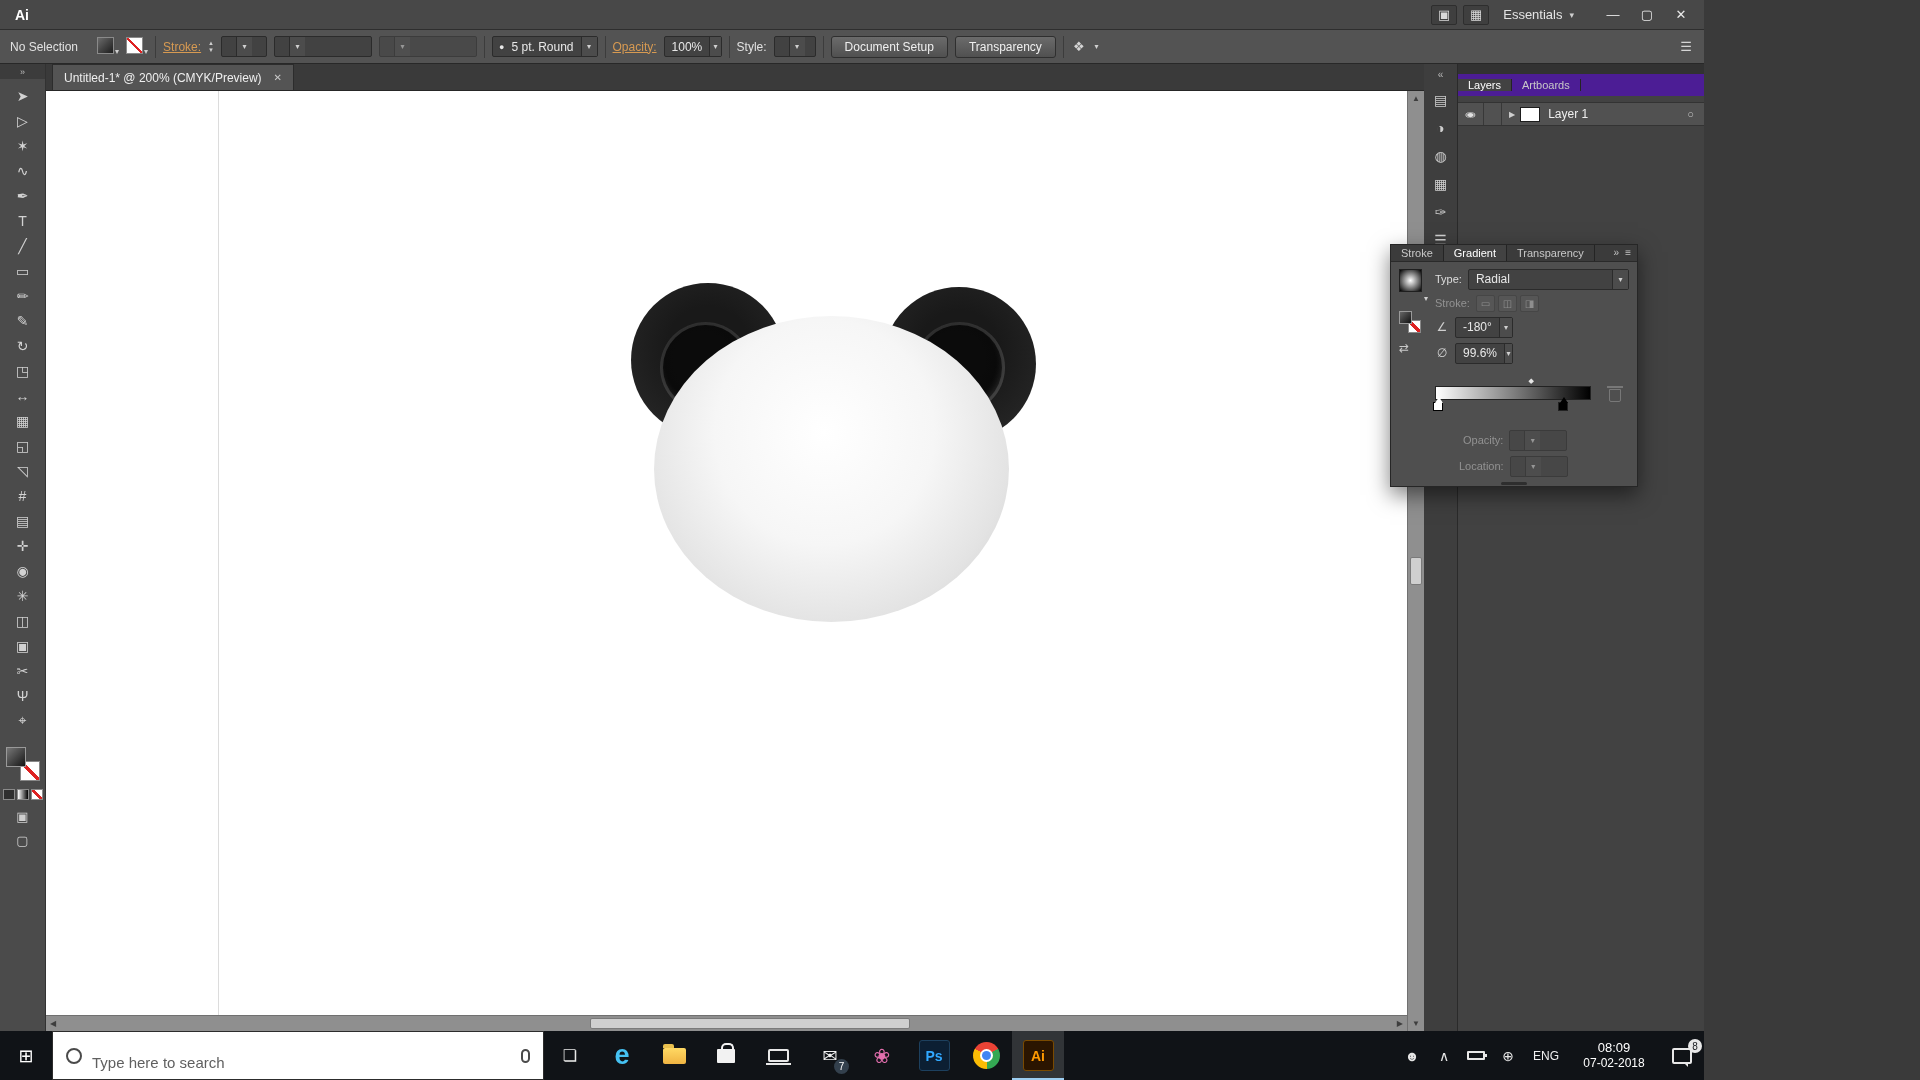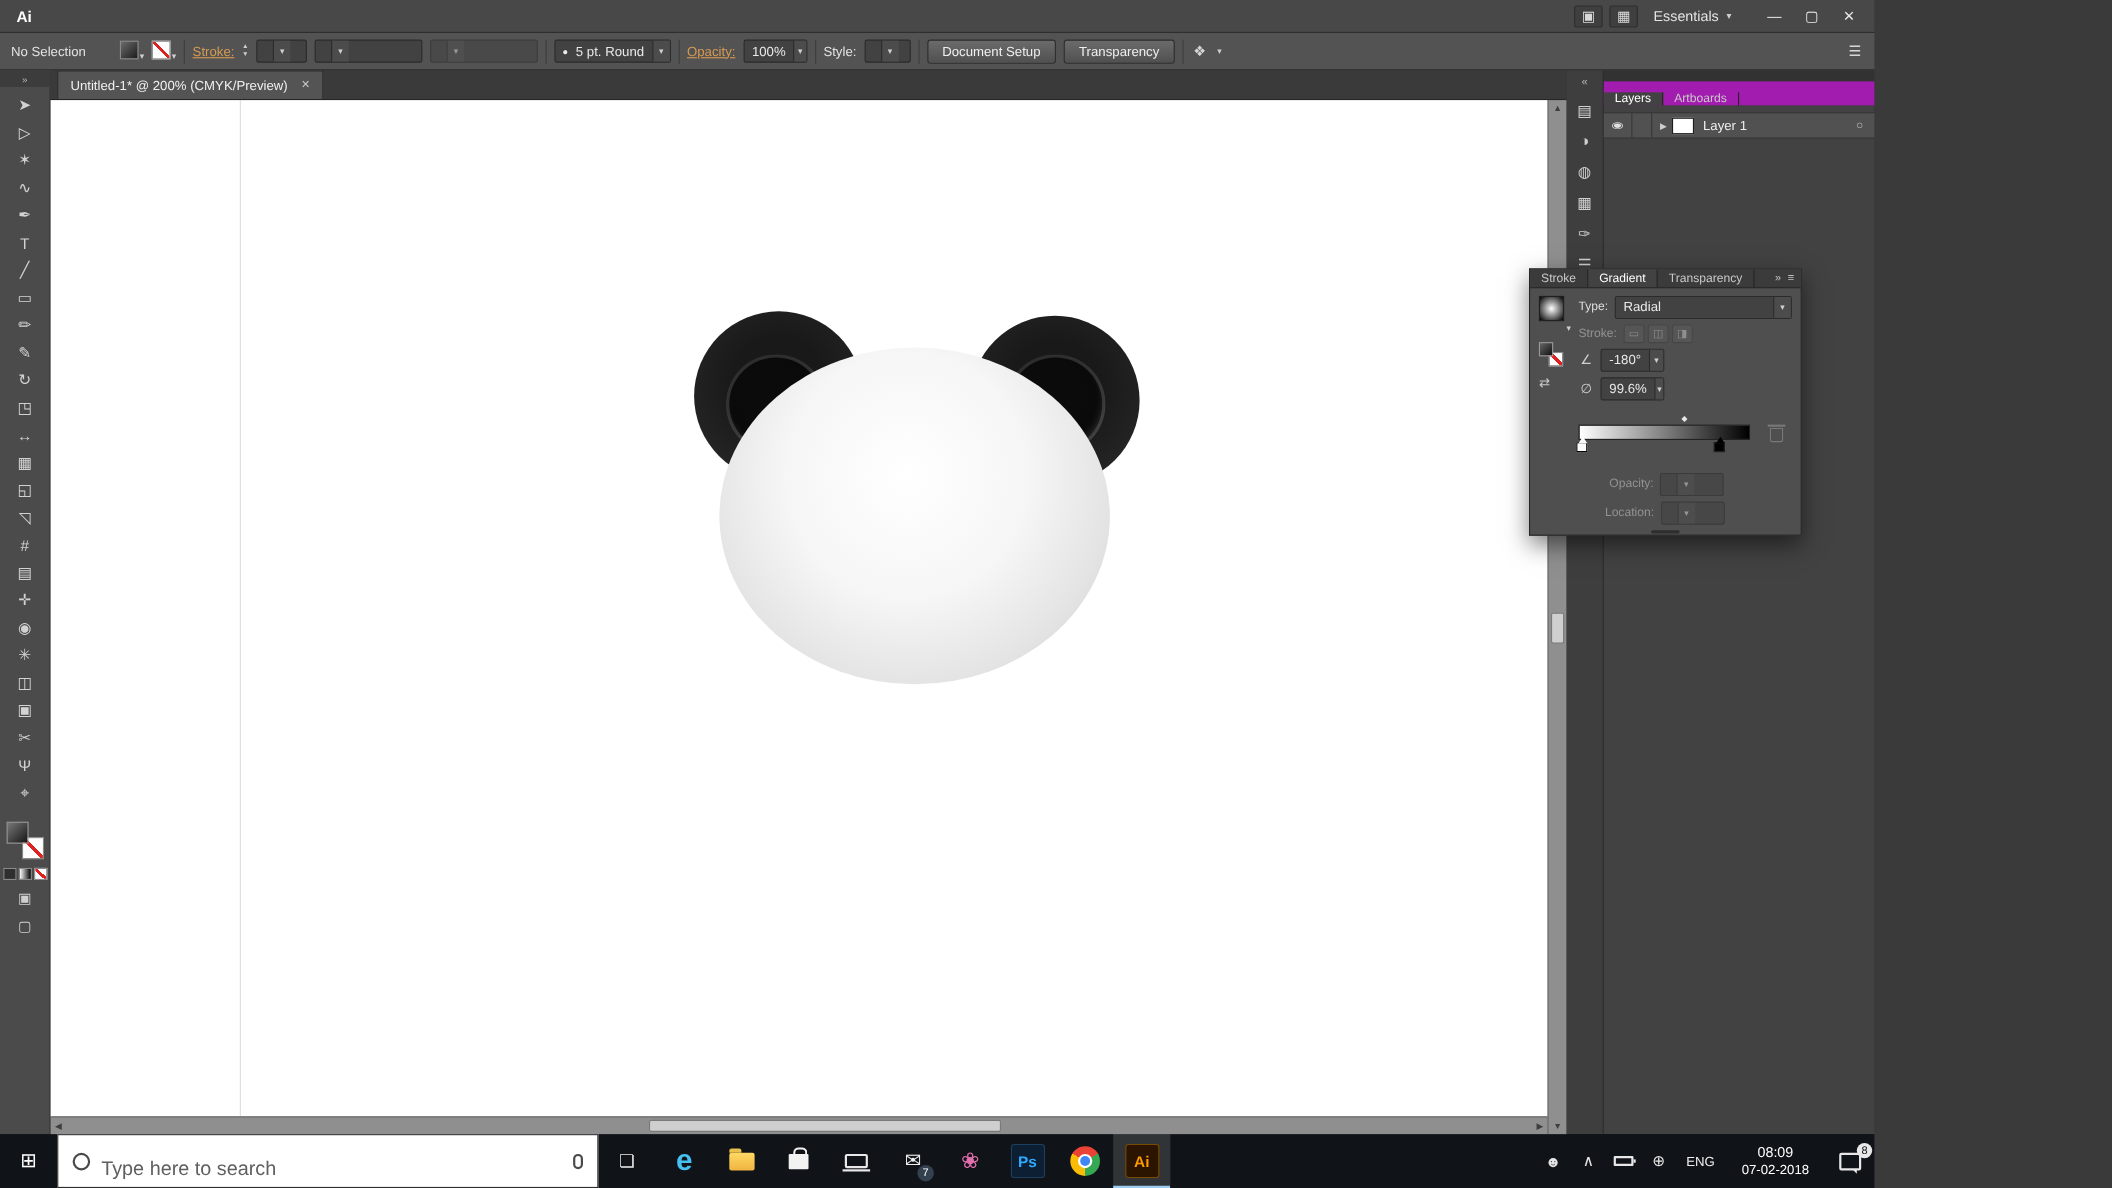--- a/index.html
+++ b/index.html
@@ -16,21 +16,21 @@
   .menu-item { padding:5px 9px; font-size:13px; color:#e4e4e4; }
   .menubar-right { margin-left:auto; display:flex; align-items:center; gap:14px; }
   .mb-icon { width:26px; height:20px; display:flex; align-items:center; justify-content:center; color:#d8d8d8; font-size:13px; background:#3f3f3f; border:1px solid #2e2e2e; border-radius:2px; }
   .workspace { display:flex; align-items:center; gap:7px; font-size:13px; color:#e4e4e4; }
   .workspace .caret { font-size:9px; color:#cfcfcf; }
   .win-controls { display:flex; gap:4px; margin-left:10px; }
   .win-controls button { width:30px; height:22px; font-size:13px; color:#eaeaea; display:flex; align-items:center; justify-content:center; }
 
   
   .controlbar { height:34px; background:#535353; border-bottom:1px solid #282828; display:flex; align-items:center; gap:7px; padding:0 10px; }
-  .status-text { color:#e2e2e2; margin-right:24px; }
+  .status-text { color:#e2e2e2; margin-right:12px; }
   .cb-sep { width:1px; height:22px; background:#3c3c3c; }
   .swatch { width:17px; height:17px; border:1px solid #8a8a8a; display:inline-block; }
   .fill-sw { background:linear-gradient(135deg,#6b6b6b,#1c1c1c); }
   .stroke-sw { background:#fff; position:relative; overflow:hidden; }
   .stroke-sw::after { content:""; position:absolute; inset:0; background:linear-gradient(to top right,transparent 44%,#d22 44%,#d22 56%,transparent 56%); }
   .mini-caret { font-size:8px; color:#cfcfcf; margin-left:1px; }
   .link { color:var(--accent_link,#d79a52); text-decoration:underline; font-size:12px; }
   .stepper { display:flex; flex-direction:column; justify-content:center; gap:1px; }
   .stepper span { font-size:6px; line-height:6px; color:#cfcfcf; }
   .combo { display:inline-flex; align-items:center; height:21px; background:#424242; border:1px solid #2b2b2b; border-radius:2px; color:#e8e8e8; }
@@ -95,21 +95,21 @@
   
   .dock { width:280px; background:#323232; display:flex; }
   .dock-strip { width:34px; background:#3e3e3e; border-right:1px solid #2a2a2a; display:flex; flex-direction:column; align-items:center; }
   .dock-collapse { height:16px; color:#b8b8b8; font-size:10px; margin-top:2px; }
   .dock-icons { display:flex; flex-direction:column; align-items:center; margin-top:4px; }
   .dock-icon { width:30px; height:28px; display:flex; align-items:center; justify-content:center; }
   .dock-icon .glyph { font-size:14px; color:#cfcfcf; }
 
   .layers-col { flex:1; display:flex; flex-direction:column; }
   .layers-gap { height:10px; }
-  .layers-tabs { height:22px; background:#a21caf; display:flex; align-items:flex-end; }
+  .layers-tabs { height:22px; background:#4c1d95; display:flex; align-items:center; }
   .panel-tab { padding:0 10px; font-size:11px; color:#c8c8c8; display:flex; align-items:center; border-right:1px solid #242424; }
   .panel-tab.active { background:#424242; color:#fff; }
   .layers-body { flex:1; background:#424242; padding-top:6px; }
   .layer-row { height:24px; background:#515151; border-top:1px solid #333; border-bottom:1px solid #333; display:flex; align-items:center; }
   .eye-cell { width:26px; align-self:stretch; border-right:1px solid #383838; display:flex; align-items:center; justify-content:center; }
   .eye { display:inline-block; transform:scaleY(.62); font-size:13px; color:#e0e0e0; }
   .lock-cell { width:18px; align-self:stretch; border-right:1px solid #383838; }
   .twirl { font-size:8px; color:#cfcfcf; margin:0 5px 0 7px; }
   .layer-thumb { width:20px; height:15px; background:#fff; border:1px solid #1d1d1d; margin-right:8px; }
   .layer-name { font-size:12px; color:#efefef; flex:1; }
@@ -152,21 +152,21 @@
   .gp-trash::before { content:""; position:absolute; top:-4px; left:-3px; right:-3px; height:2px; background:#9a9a9a; }
   .gp-grip { height:7px; display:flex; align-items:center; justify-content:center; }
   .gp-grip::after { content:""; width:26px; height:3px; background:#2e2e2e; border-radius:2px; }
 
   
   .taskbar { height:49px; background:#101317; display:flex; align-items:stretch; }
   .tb-slot { width:52px; display:flex; align-items:center; justify-content:center; position:relative; }
   .start-glyph { color:#fff; font-size:18px; }
   .searchbox { width:492px; background:#fff; border:1px solid #2c2c2c; display:flex; align-items:center; gap:10px; padding:0 13px; }
   .cortana-ring { width:16px; height:16px; border:2px solid #4a4a4a; border-radius:50%; flex:none; }
-  .searchbox input { flex:1; border:none; outline:none; font-size:18px; color:#333; background:transparent; font-family:inherit;margin-top:14px; }
+  .searchbox input { flex:1; border:none; outline:none; font-size:15px; color:#333; background:transparent; font-family:inherit;margin-top:14px; }
   .searchbox input::placeholder { color:#5f5f5f; }
   .mic { width:9px; height:14px; border:2px solid #4a4a4a; border-radius:5px; flex:none; }
   .taskview-glyph { color:#e8e8e8; font-size:16px; }
   .edge-letter { color:var(--edge_blue,#45c1f2); font-size:27px; font-weight:bold; }
   .folder { width:23px; height:16px; background:linear-gradient(#ffd964,#f0b442); border-radius:2px; position:relative; }
   .folder::before { content:""; position:absolute; top:-4px; left:0; width:11px; height:4px; background:#e9c04e; border-radius:2px 2px 0 0; }
   .store-bag { width:18px; height:14px; background:#f2f2f2; border-radius:1px; position:relative; }
   .store-bag::before { content:""; position:absolute; top:-6px; left:4px; width:9px; height:7px; border:2px solid #f2f2f2; border-bottom:none; border-radius:5px 5px 0 0; }
   .laptop { width:21px; height:13px; border:2px solid #e8e8e8; border-radius:2px; position:relative; }
   .laptop::after { content:""; position:absolute; left:-4px; right:-4px; bottom:-5px; height:2px; background:#e8e8e8; }

